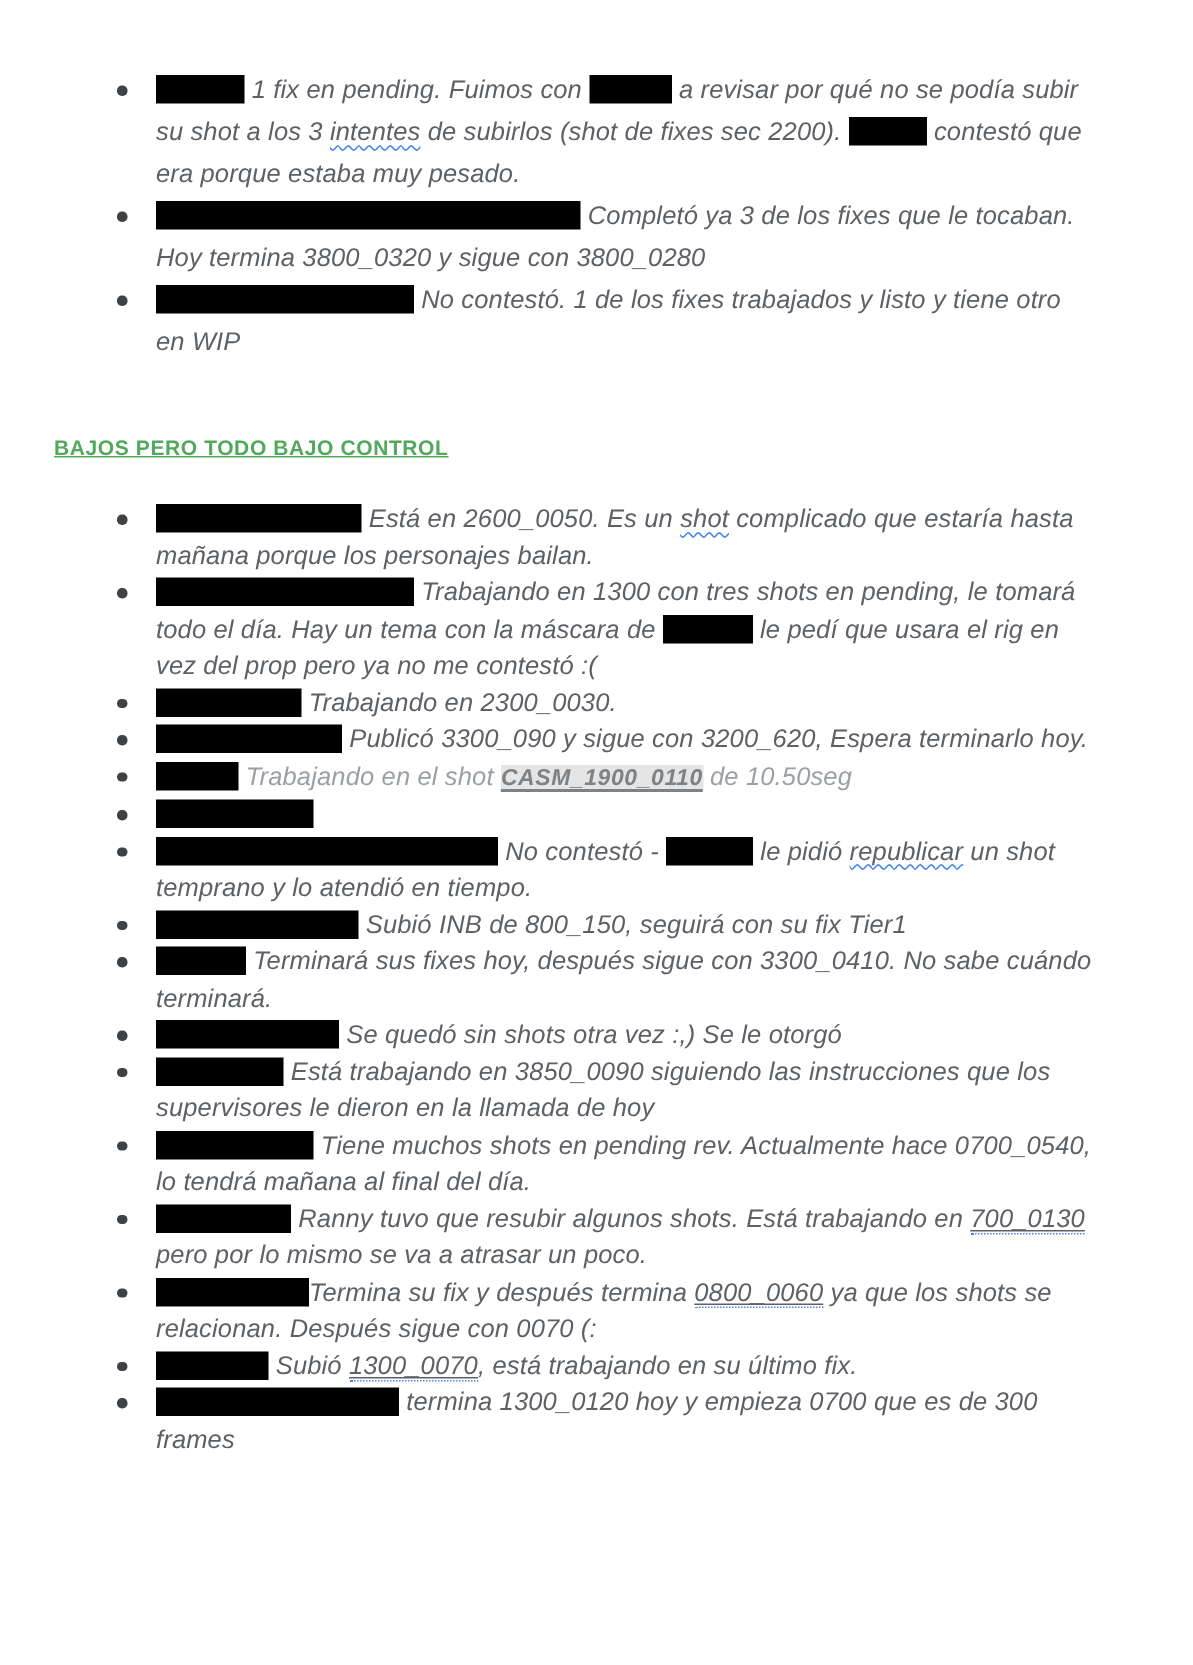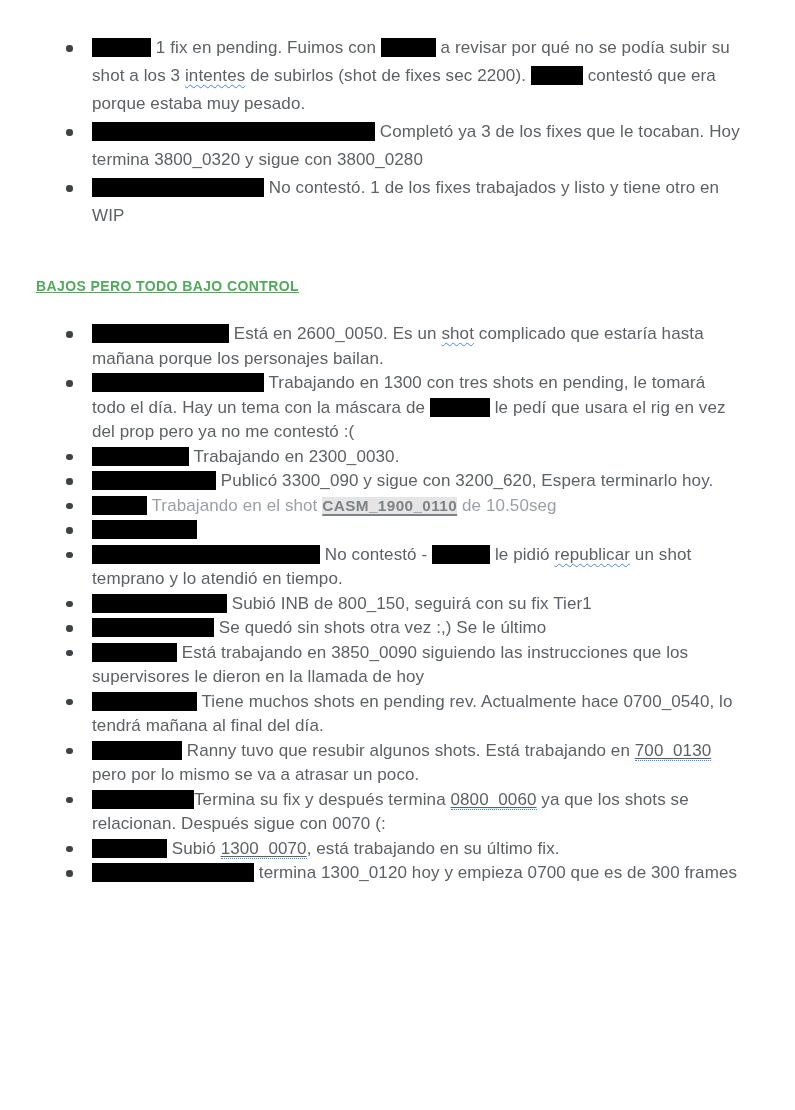--- a/index.html
+++ b/index.html
@@ -14,22 +14,23 @@
     font-family: "Liberation Sans", "DejaVu Sans", sans-serif;
     color: var(--text-color, #5d6165);
   }
   .page {
     padding: 30px 50px 0 36px;
     box-sizing: border-box;
     width: 795px;
   }
   ul.bullets {
     list-style: none;
-    margin: 4px;
+    margin: 16px;
     padding: 0;
+    font-style: italic;
   }
   ul.bullets li {
     position: relative;
     padding-left: 52px;
     font-size: 17px;
     line-height: 28px;
     letter-spacing: 0.1px;
   }
   ul.bullets.tight li {
     font-size: 17px;
@@ -105,21 +106,22 @@
   <section>
     <ul class="bullets tight">
         <li><span class="dot"></span><span class="redact" style="width: 137px;"></span><span> Está en 2600_0050. Es un </span><span class="wavy">shot</span><span> complicado que estaría hasta mañana porque los personajes bailan.</span></li>
         <li><span class="dot"></span><span class="redact" style="width: 172px;"></span><span> Trabajando en 1300 con tres shots en pending, le tomará todo el día. Hay un tema con la máscara de </span><span class="redact" style="width: 60px;"></span><span> le pedí que usara el rig en vez del prop pero ya no me contestó :(</span></li>
         <li><span class="dot"></span><span class="redact" style="width: 97px;"></span><span> Trabajando en 2300_0030.</span></li>
         <li><span class="dot"></span><span class="redact" style="width: 124px;"></span><span> Publicó 3300_090 y sigue con 3200_620, Espera terminarlo hoy.</span></li>
         <li class="muted"><span class="dot"></span><span class="redact" style="width: 55px;"></span><span> Trabajando en el shot </span><span class="shot-link">CASM_1900_0110</span><span> de 10.50seg</span></li>
         <li><span class="dot"></span><span class="redact" style="width: 105px;"></span></li>
         <li><span class="dot"></span><span class="redact" style="width: 228px;"></span><span> No contestó - </span><span class="redact" style="width: 58px;"></span><span> le pidió </span><span class="wavy">republicar</span><span> un shot temprano y lo atendió en tiempo.</span></li>
         <li><span class="dot"></span><span class="redact" style="width: 135px;"></span><span> Subió INB de 800_150, seguirá con su fix Tier1</span></li>
-        <li><span class="dot"></span><span class="redact" style="width: 122px;"></span><span> Se quedó sin shots otra vez :,) Se le último</span></li>
+        <li><span class="dot"></span><span class="redact" style="width: 60px;"></span><span> Terminará sus fixes hoy, después sigue con 3300_0410. No sabe cuándo terminará.</span></li>
+        <li><span class="dot"></span><span class="redact" style="width: 122px;"></span><span> Se quedó sin shots otra vez :,) Se le otorgó</span></li>
         <li><span class="dot"></span><span class="redact" style="width: 85px;"></span><span> Está trabajando en 3850_0090 siguiendo las instrucciones que los supervisores le dieron en la llamada de hoy</span></li>
         <li><span class="dot"></span><span class="redact" style="width: 105px;"></span><span> Tiene muchos shots en pending rev. Actualmente hace 0700_0540, lo tendrá mañana al final del día.</span></li>
         <li><span class="dot"></span><span class="redact" style="width: 90px;"></span><span> Ranny tuvo que resubir algunos shots. Está trabajando en </span><span class="shot-ref">700_0130</span><span> pero por lo mismo se va a atrasar un poco.</span></li>
         <li><span class="dot"></span><span class="redact" style="width: 102px;"></span><span>Termina su fix y después termina </span><span class="shot-ref">0800_0060</span><span> ya que los shots se relacionan. Después sigue con 0070 (:</span></li>
         <li><span class="dot"></span><span class="redact" style="width: 75px;"></span><span> Subió </span><span class="shot-ref">1300_0070</span><span>, está trabajando en su último fix.</span></li>
         <li><span class="dot"></span><span class="redact" style="width: 162px;"></span><span> termina 1300_0120 hoy y empieza 0700 que es de 300 frames</span></li>
       </ul>
   </section>
 </div>
 

